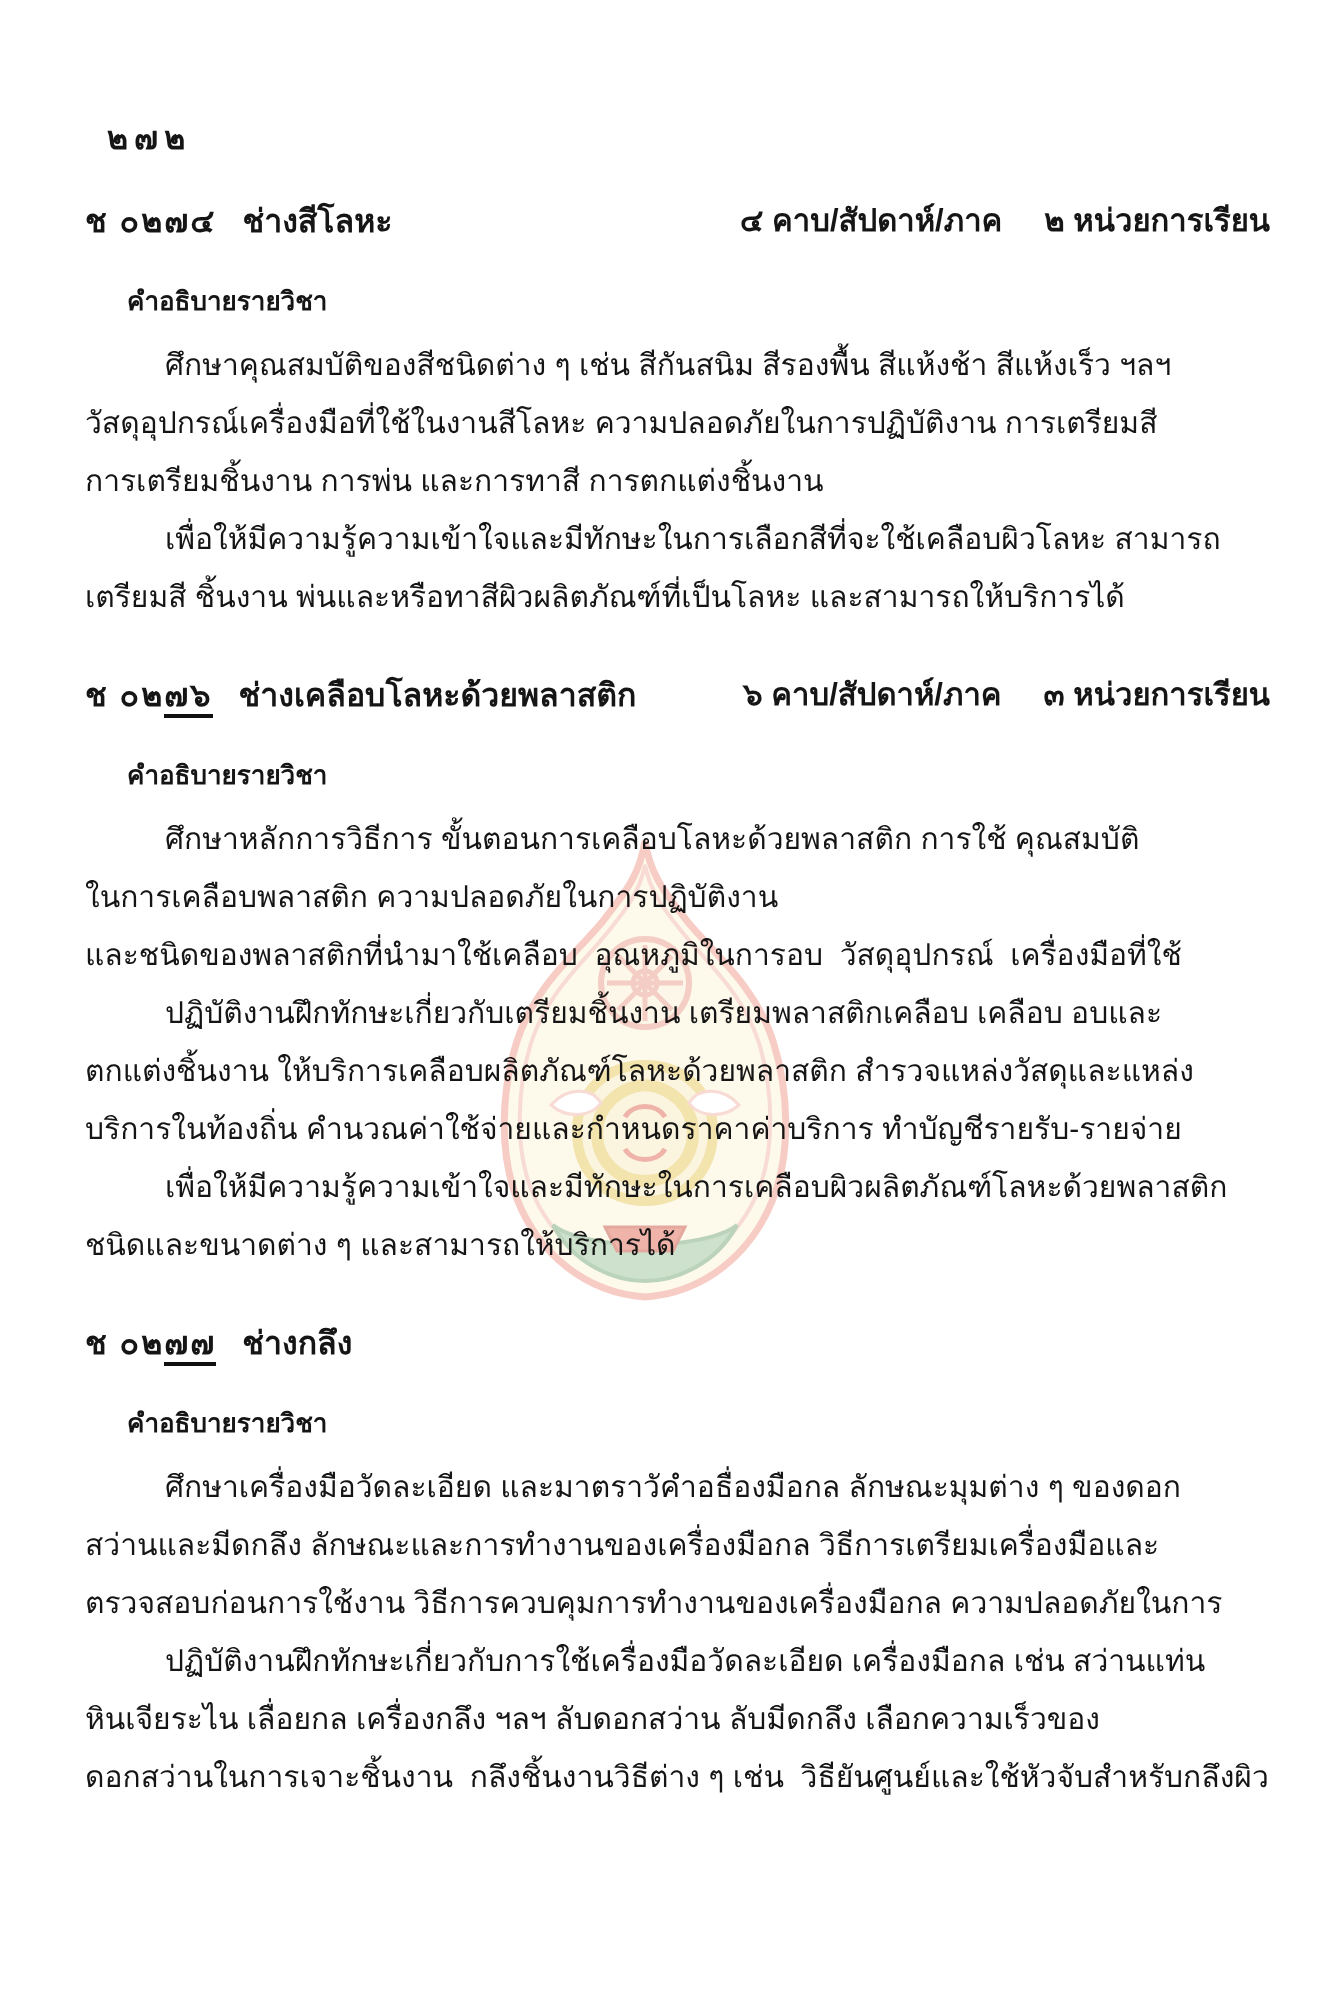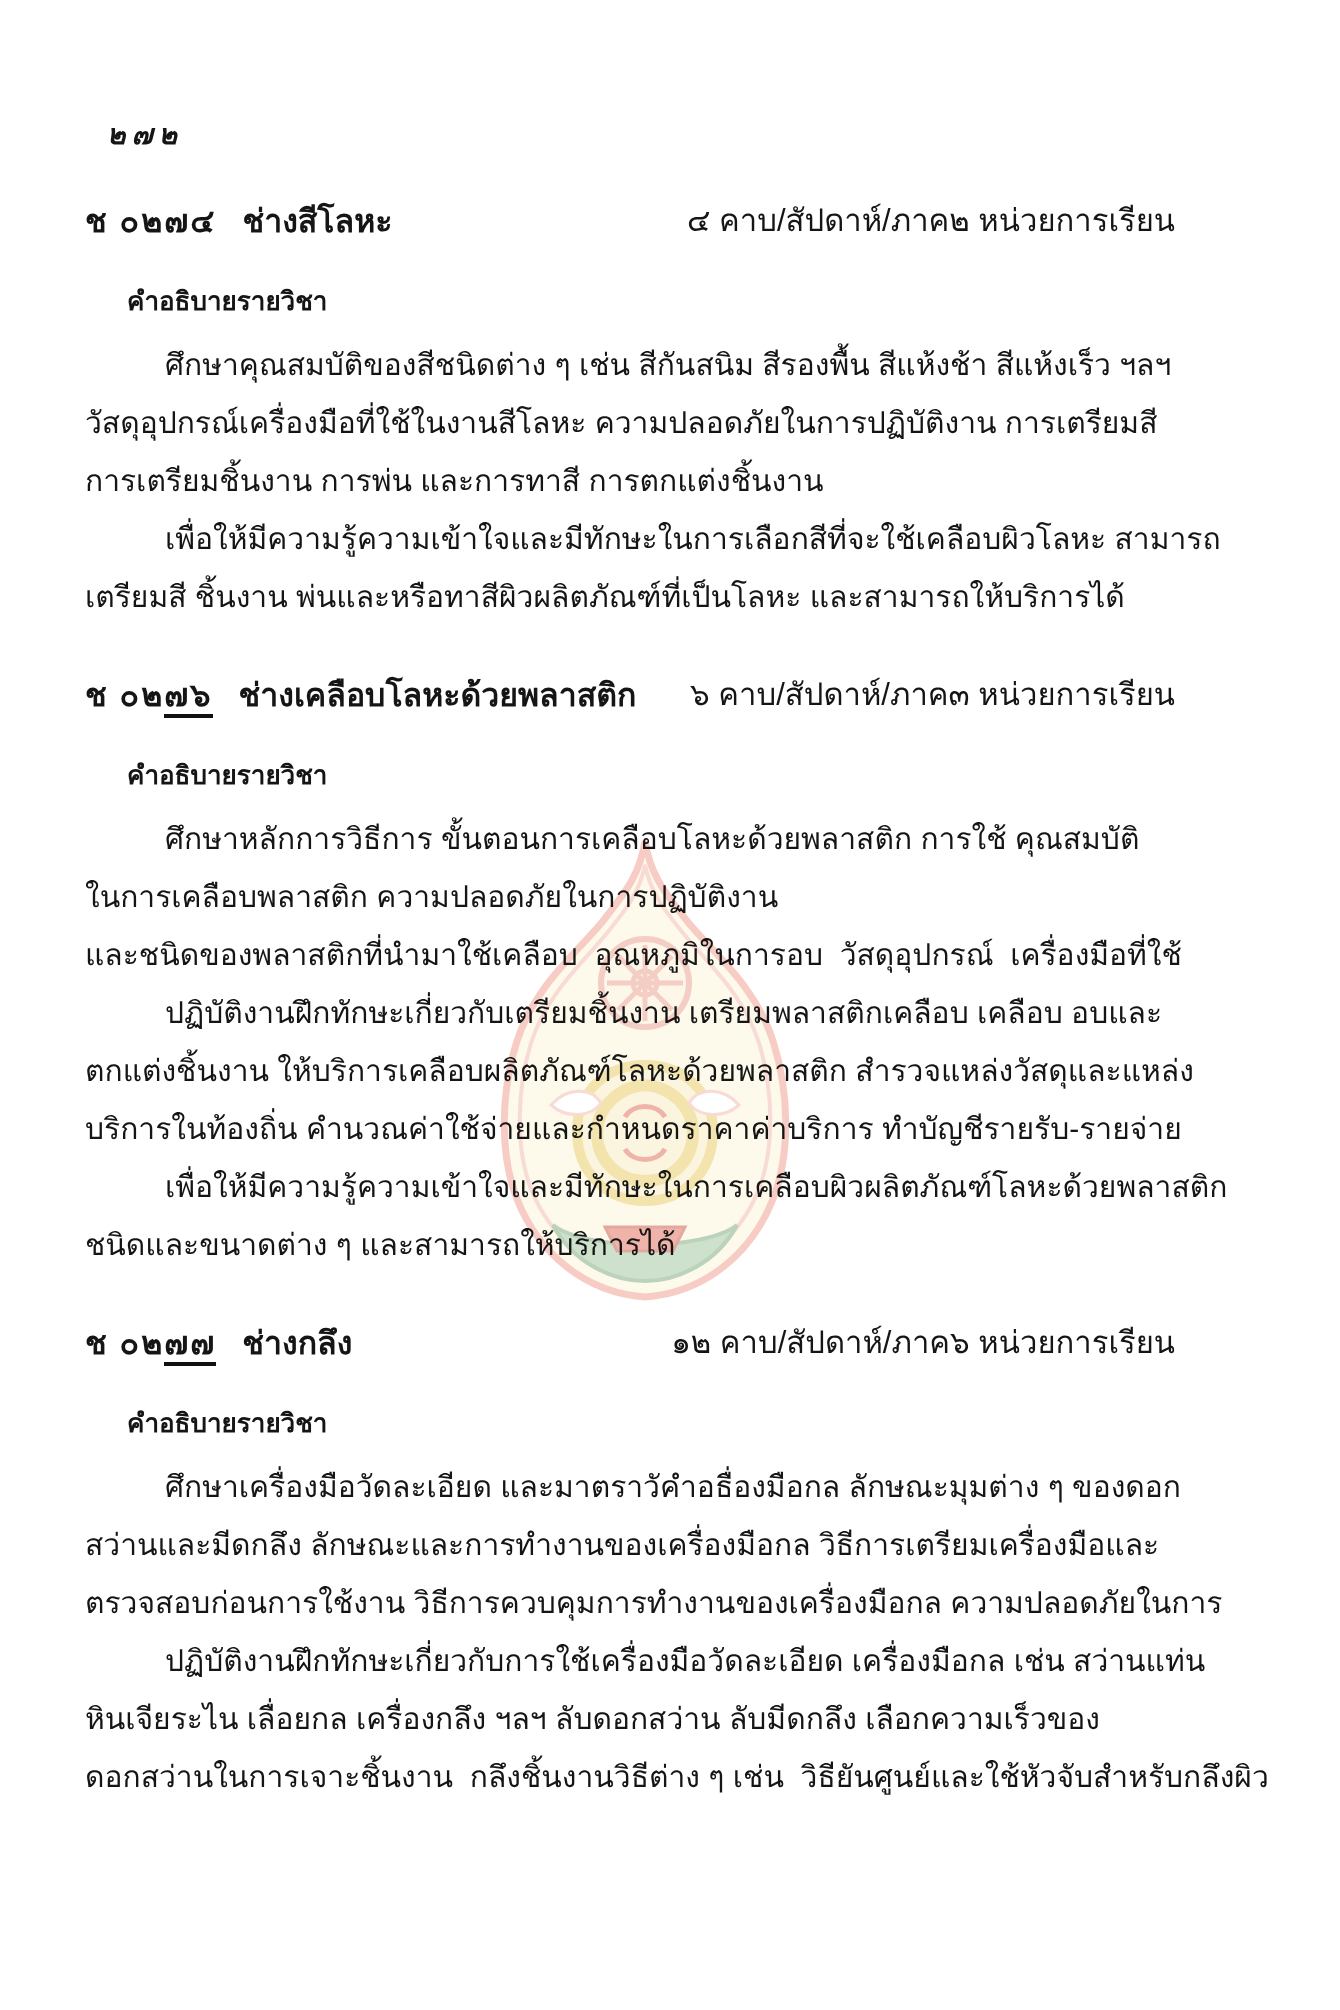--- a/index.html
+++ b/index.html
@@ -12,26 +12,25 @@
     position:relative;
   }
   .page{
     position:relative;
     width:1340px;height:2010px;
     padding:112px 70px 0 85px;
     box-sizing:border-box;
     overflow:hidden;
   }
   .page-number{
-    font-size:28px;
+    font-size:32px;
     font-weight:700;
     letter-spacing:6px;
     margin-left:22px;
     height:40px;
-    font-style:italic;
   }
   .watermark{
     position:absolute;
     left:455px;top:835px;
     width:380px;height:470px;
     opacity:0.5;
     z-index:0;
     pointer-events:none;
   }
   .content{position:relative;z-index:1;}
@@ -42,23 +41,23 @@
     font-weight:700;
     font-size:32px;
     line-height:58px;
     white-space:nowrap;
   }
   .course-code{letter-spacing:2px;}
   .code-ul{border-bottom:4px solid #111;padding-bottom:1px;}
   .course-title{margin-left:26px;}
   .course-credit{
     margin-left:auto;
-    margin-right:95px;
-    font-weight:400;
+    font-weight:700;
     display:flex;
+    gap:42px;
     font-size:31px;
   }
   .desc-heading{
     font-weight:700;
     font-size:26px;
     margin:22px 0 6px 42px;
     line-height:58px;
   }
   .paragraph{font-size:30px;}
   .paragraph .line{
@@ -141,24 +140,20 @@
       <div class="paragraph">
           <div class="line">เพื่อให้มีความรู้ความเข้าใจและมีทักษะในการเคลือบผิวผลิตภัณฑ์โลหะด้วยพลาสติก</div>
           <div class="line">ชนิดและขนาดต่าง ๆ และสามารถให้บริการได้</div>
         </div>
     </section>
 
     <section class="course">
       <div class="course-header">
         <span class="course-code"><span>ช ๐๒</span><span class="code-ul">๗๗</span></span>
         <span class="course-title">ช่างกลึง</span>
-        <span class="course-credit">
-          <span>๑๒ คาบ/สัปดาห์/ภาค</span>
-          <span>๖ หน่วยการเรียน</span>
-        </span>
       </div>
       <div class="desc-heading">คำอธิบายรายวิชา</div>
       <div class="paragraph">
           <div class="line">ศึกษาเครื่องมือวัดละเอียด และมาตราวัคำอธื่องมือกล ลักษณะมุมต่าง ๆ ของดอก</div>
           <div class="line">สว่านและมีดกลึง ลักษณะและการทำงานของเครื่องมือกล วิธีการเตรียมเครื่องมือและ</div>
           <div class="line">ตรวจสอบก่อนการใช้งาน วิธีการควบคุมการทำงานของเครื่องมือกล ความปลอดภัยในการ</div>
         </div>
       <div class="paragraph">
           <div class="line">ปฏิบัติงานฝึกทักษะเกี่ยวกับการใช้เครื่องมือวัดละเอียด เครื่องมือกล เช่น สว่านแท่น</div>
           <div class="line">หินเจียระไน เลื่อยกล เครื่องกลึง ฯลฯ ลับดอกสว่าน ลับมีดกลึง เลือกความเร็วของ</div>

